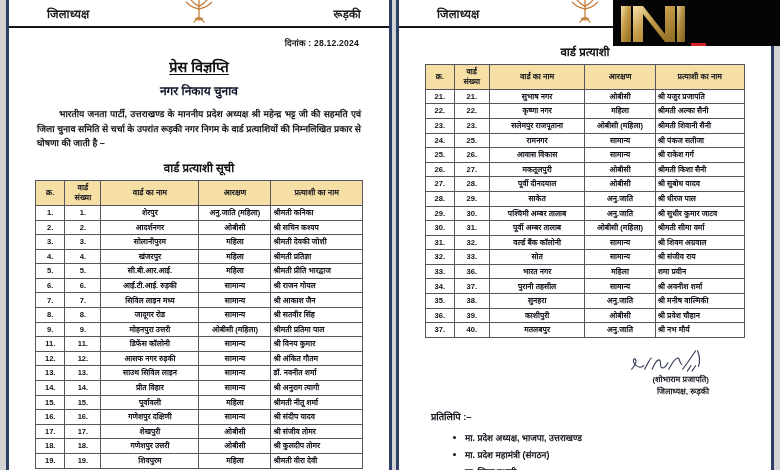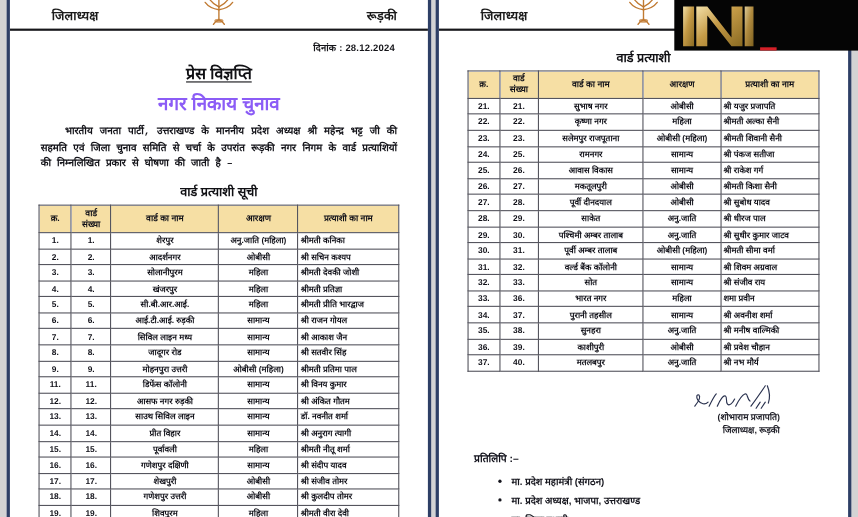--- a/index.html
+++ b/index.html
@@ -55,27 +55,27 @@
   .docbody{padding:4px 14px 0 14px;box-sizing:border-box;}
   .date-line{
     text-align:right;font-size:8.6px;font-weight:700;color:#15151a;
     margin:5px 4px 0 0;letter-spacing:.2px;
   }
   .title-main{
     text-align:center;font-size:14.5px;font-weight:700;color:#101014;
     margin:7px 0 0 0;text-decoration:underline;text-underline-offset:2px;
   }
   .title-sub{
-    text-align:center;font-size:17px;font-weight:700;color:#8b5cf6;
+    text-align:center;font-size:12px;font-weight:700;color:#0f172a;
     margin:6px 0 0 0;
   }
   .para{
     font-size:9.1px;font-weight:700;color:#14141a;
     line-height:1.62;text-align:justify;text-justify:inter-word;
-    margin:8px 2px 0 2px;text-indent:22px;font-family:Liberation Mono, monospace;
+    margin:8px 2px 0 2px;text-indent:22px;
   }
   .list-caption{
     text-align:center;font-size:11.5px;font-weight:700;color:#101014;
     margin:9px 0 5px 0;
   }
   .list-caption.right-cap{margin-top:12px;}
 
   
   table.wardtbl{
     width:100%;border-collapse:collapse;
@@ -527,22 +527,22 @@
               <path d="M68 26 L72 20 M73 26 L77 20"></path>
             </g>
           </svg>
           <div class="sig-name">(शोभाराम प्रजापति)</div>
           <div class="sig-desig">जिलाध्यक्ष, रूड़की</div>
         </div>
 
         <div class="copy-block">
           <div class="copy-head">प्रतिलिपि :–</div>
           <ul class="copy-list">
+              <li>मा. प्रदेश अध्यक्ष, भाजपा, उत्तराखण्ड</li>
               <li>मा. प्रदेश महामंत्री (संगठन)</li>
-              <li>मा. प्रदेश अध्यक्ष, भाजपा, उत्तराखण्ड</li>
               <li>मा. जिला प्रभारी</li>
             </ul>
         </div>
       </div>
 
     </div>
   </div>
 
   <div class="watermark">
     <svg class="wm-n" viewBox="0 0 74 46">

